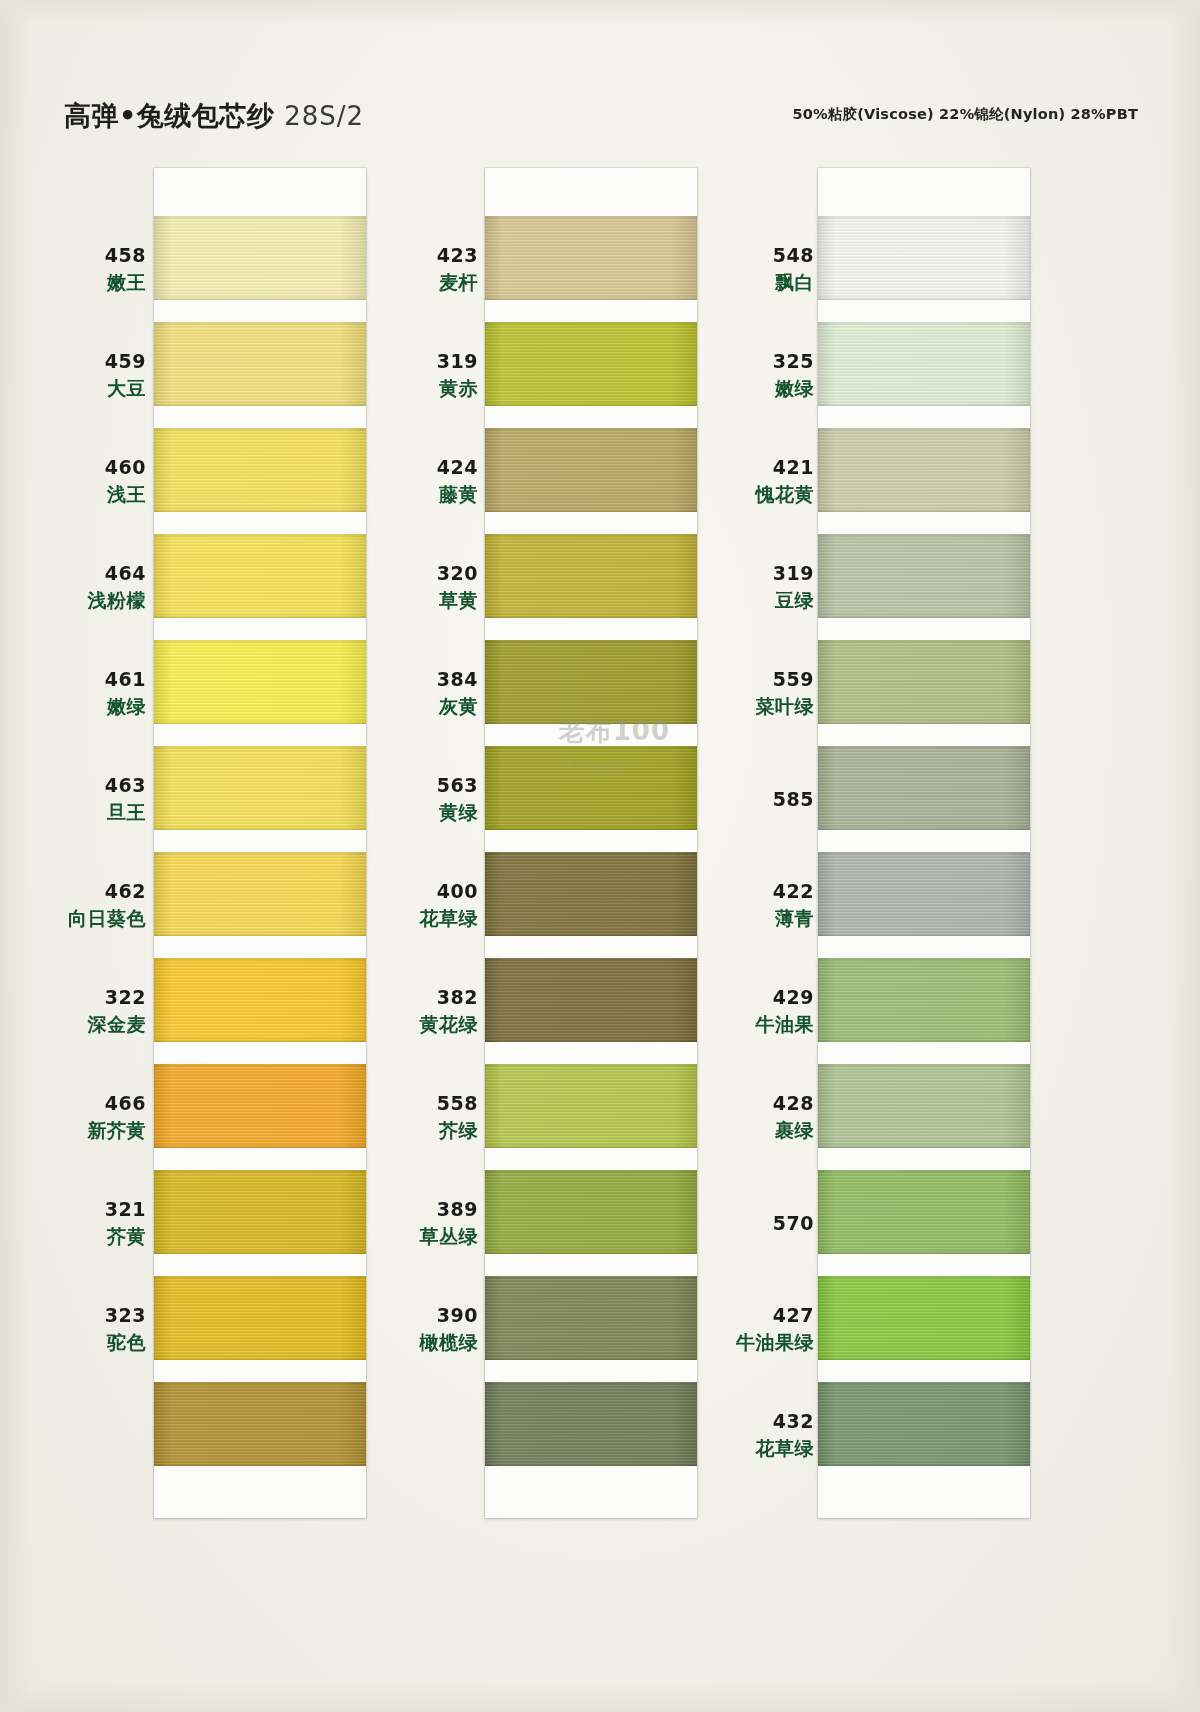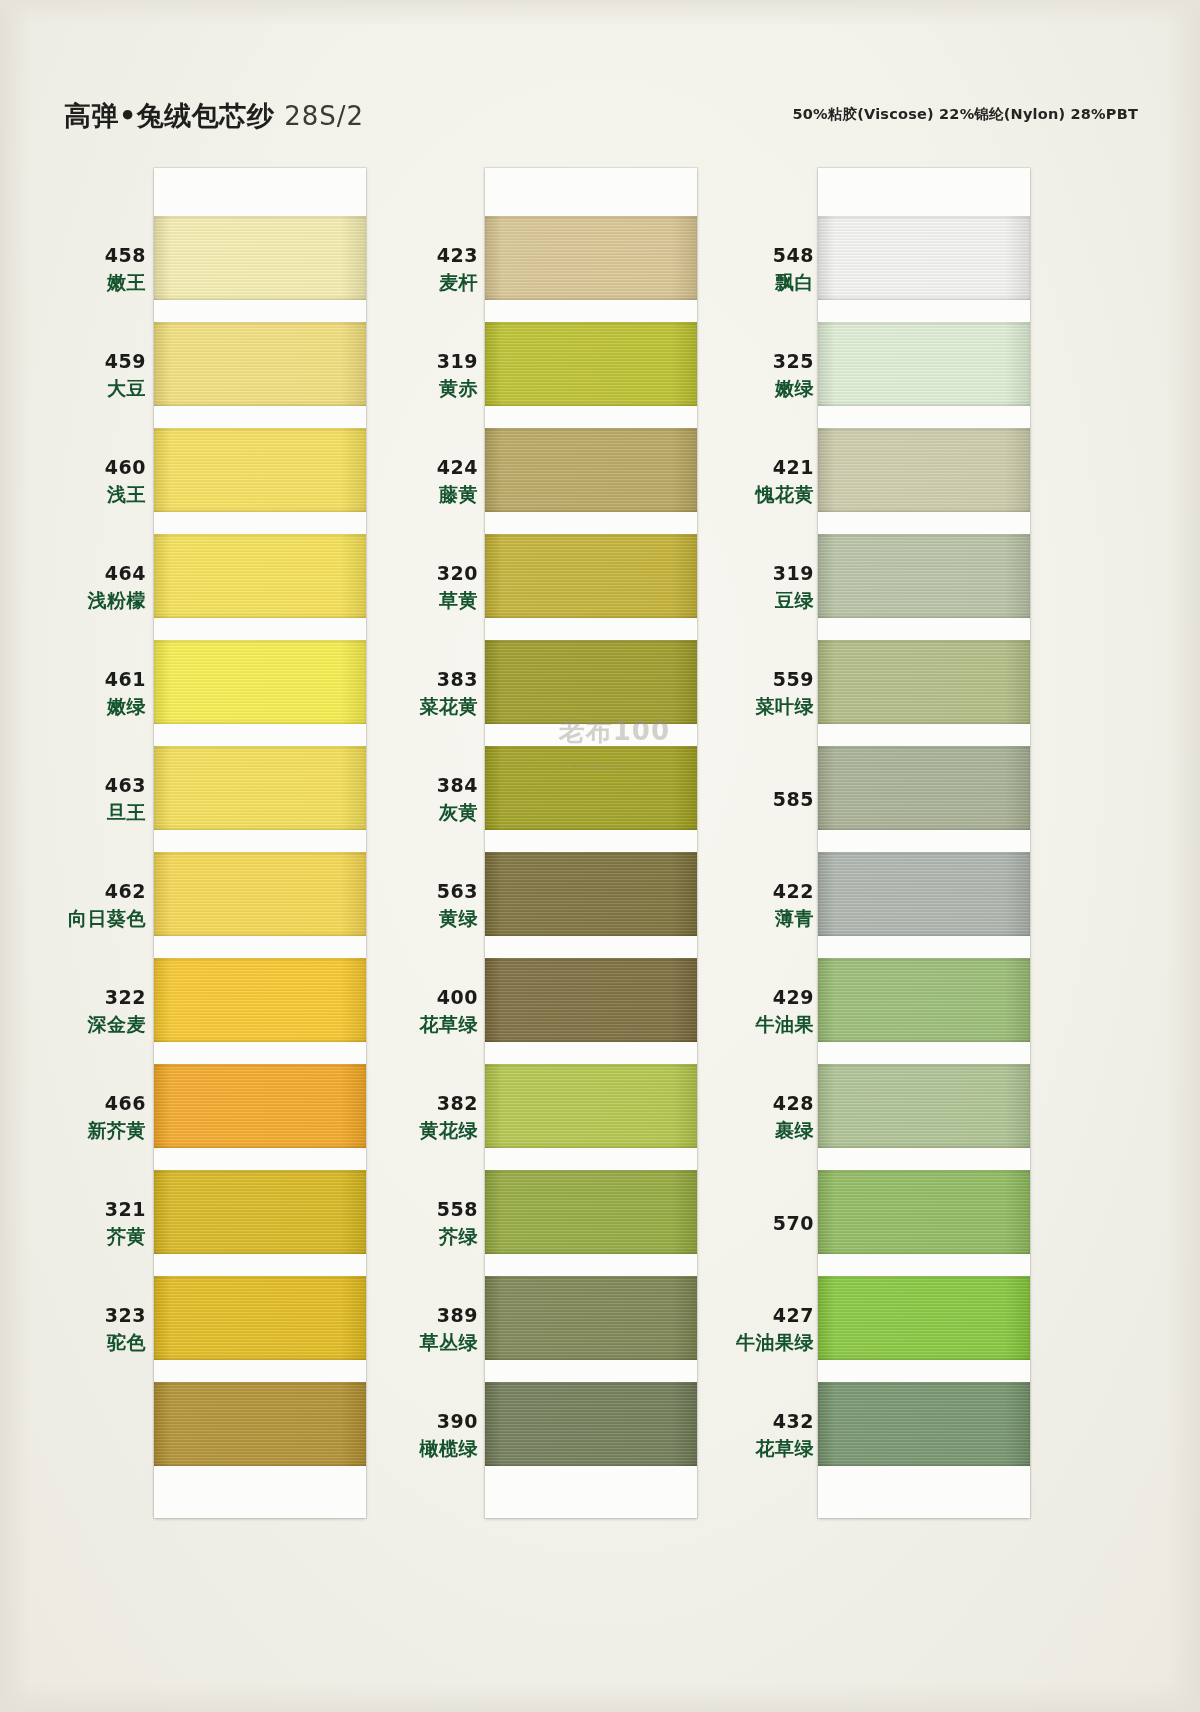--- a/index.html
+++ b/index.html
@@ -270,26 +270,20 @@
         </div>
       </div>
       <div class="lab-item">
         <div class="lab-inner">
           <div class="lab-code">320</div>
           <div class="lab-name">草黄</div>
         </div>
       </div>
       <div class="lab-item">
         <div class="lab-inner">
-          <div class="lab-code">383</div>
-          <div class="lab-name">菜花黄</div>
-        </div>
-      </div>
-      <div class="lab-item">
-        <div class="lab-inner">
           <div class="lab-code">384</div>
           <div class="lab-name">灰黄</div>
         </div>
       </div>
       <div class="lab-item">
         <div class="lab-inner">
           <div class="lab-code">563</div>
           <div class="lab-name">黄绿</div>
         </div>
       </div>

